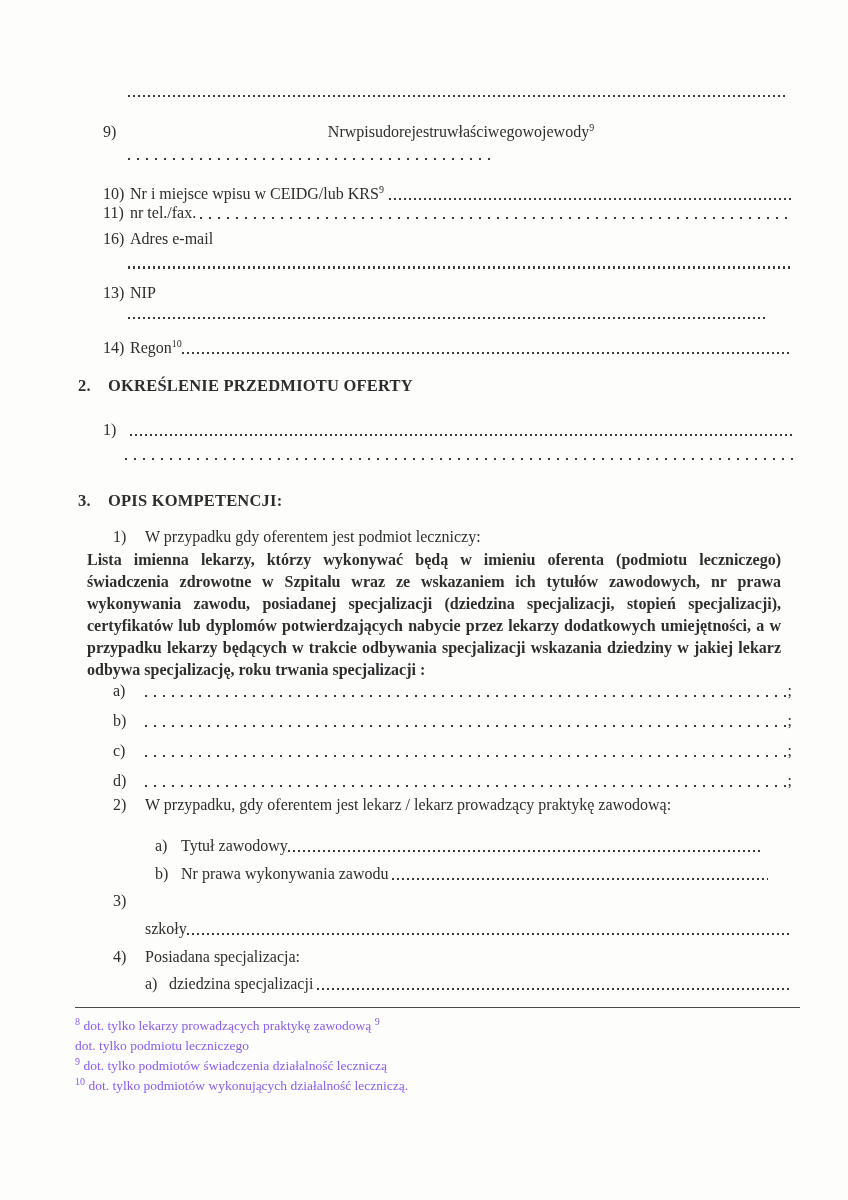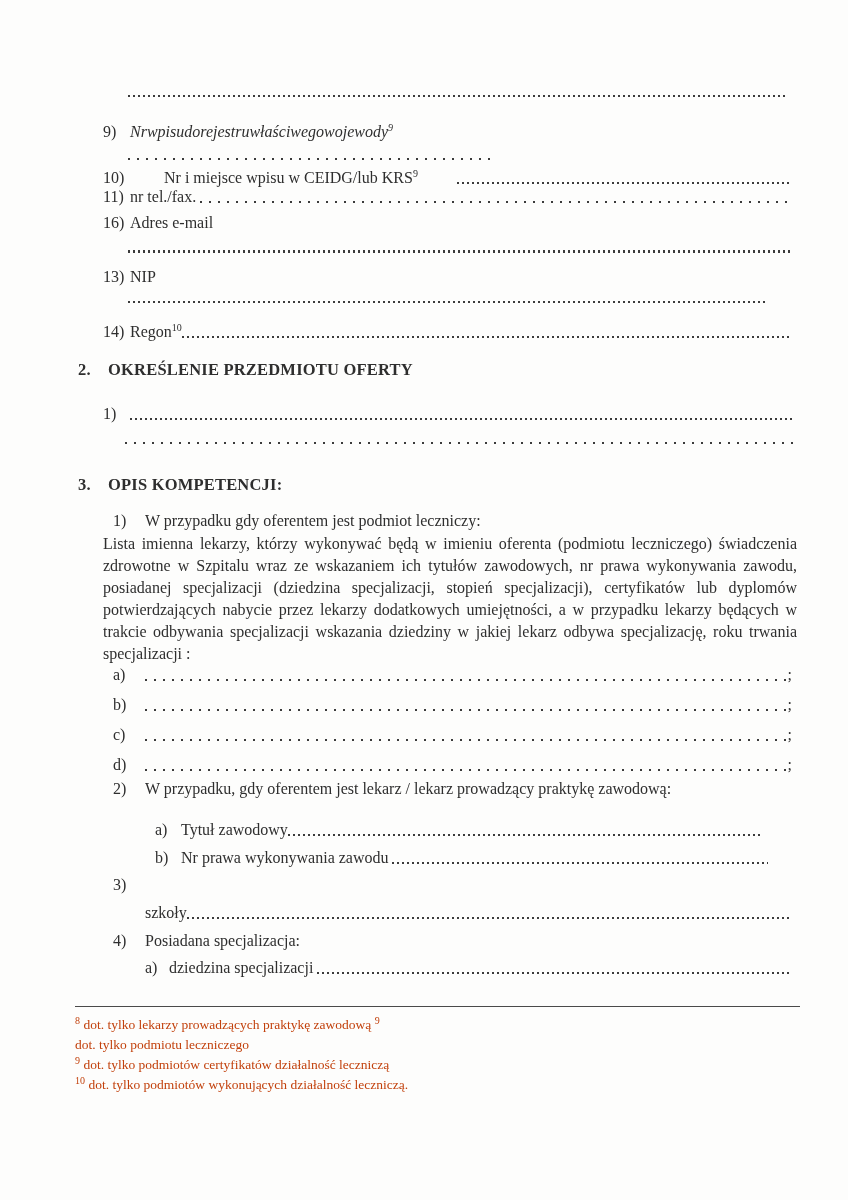--- a/index.html
+++ b/index.html
@@ -27,55 +27,55 @@
   .leader.spaced{background:repeating-linear-gradient(90deg,#3b3b3b 0 1.8px,transparent 1.8px 9px);}
   .dotline{
     height:2.2px;
     background:repeating-linear-gradient(90deg,#3b3b3b 0 1.8px,transparent 1.8px 5px);
   }
   .dotline.spaced{background:repeating-linear-gradient(90deg,#3b3b3b 0 1.8px,transparent 1.8px 9px);}
   sup{font-size:10px;line-height:0;}
   .heading{display:flex;font-weight:700;font-size:16.5px;line-height:20px;letter-spacing:.2px;}
   .heading .num-wide{flex:0 0 30px;}
   .para{
-    width:694px;margin-left:28px;
-    font-size:16px;line-height:22px;text-align:justify;
+    width:694px;margin-left:12px;
+    font-size:16px;line-height:22px;text-align:justify;font-weight:bold;
   }
   .indent1{margin-left:28px;}   
   .indent2{margin-left:3px;}    
   .indent3{margin-left:38px;}   
   .indent4{margin-left:80px;}   
   .indent5{margin-left:70px;}   
   .semi{margin-left:2px;}
-  .footnotes{margin-top:29px;font-size:13.5px;line-height:20px;color:#c2410c;}
+  .footnotes{margin-top:14px;font-size:13.5px;line-height:20px;color:#8b5cf6;}
   .fnsep{width:725px;border-top:1.6px solid #4a4a4a;margin-bottom:8px;}
   .fn{white-space:pre-wrap;}
 </style>
 </head>
 <body>
 
 <div class="page">
   <div class="content">
 
     <div class="dotline" style="margin:7px 0 0 53px;width:660px;"></div>
 
     <div class="row indent1" style="margin-top:25px;">
       <span class="num">9)</span>
-      <span style="flex:1;display:flex;justify-content:flex-start;font-style:italic;">
+      <span style="flex:1;display:flex;justify-content:center;">
         <span>Nr</span>
         <span>wpisu</span>
         <span>do</span>
         <span>rejestru</span>
         <span>właściwego</span>
         <span><span>wojewody</span><sup>9</sup></span>
       </span>
     </div>
     <div class="dotline spaced" style="margin:17px 0 0 53px;width:368px;"></div>
 
-    <div class="row indent1" style="margin-top:8px;gap:34px;">
+    <div class="row indent1" style="margin-top:24px;">
       <span class="num">10)</span>
       <span><span>Nr i miejsce wpisu w CEIDG/lub KRS</span><sup>9</sup></span>
       <span class="leader" style="margin-left:5px;"></span>
     </div>
 
     <div class="row indent1" style="">
       <span class="num">11)</span>
       <span>nr tel./fax. </span>
       <span class="leader spaced" style="margin-left:4px;"></span>
     </div>
@@ -173,18 +173,18 @@
     <div class="row indent5" style="margin-top:8px;">
       <span class="num-sm" style="flex-basis:24px;">a)</span>
       <span>dziedzina specjalizacji </span>
       <span class="leader" style="margin-left:4px;"></span>
     </div>
 
     <div class="footnotes">
       <div class="fnsep"></div>
       <div class="fn"><sup>8</sup><span> dot. tylko lekarzy prowadzących praktykę zawodową </span><sup>9</sup></div>
       <div class="fn"><span>dot. tylko podmiotu leczniczego</span></div>
-      <div class="fn"><sup>9</sup><span> dot. tylko podmiotów certyfikatów działalność leczniczą</span></div>
+      <div class="fn"><sup>9</sup><span> dot. tylko podmiotów świadczenia działalność leczniczą</span></div>
       <div class="fn"><sup>10</sup><span> dot. tylko podmiotów wykonujących działalność leczniczą.</span></div>
     </div>
 
   </div>
 </div>
 
 </body></html>

